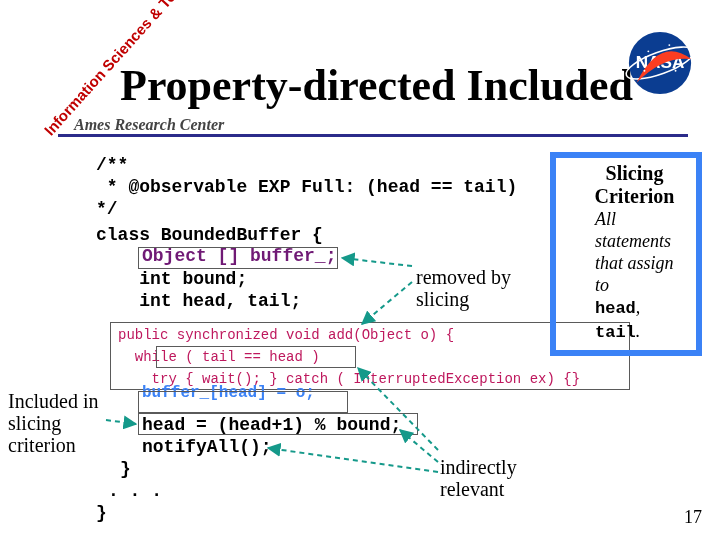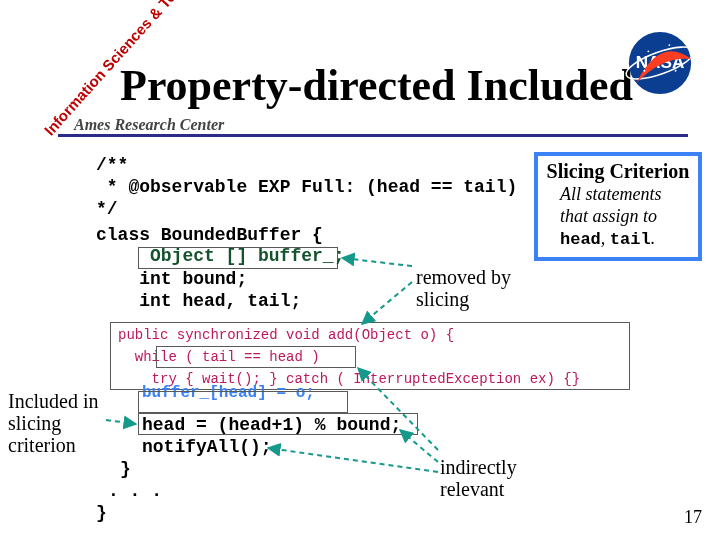--- a/index.html
+++ b/index.html
@@ -61,35 +61,35 @@
     white-space: pre;
     line-height: 22px;
   }
   .c1 { top: 154px; left: 96px; }
   .c2 { top: 224px; left: 96px; width: 280px; }
   .removed-box1 {
     position: absolute; top: 247px; left: 138px;
     width: 200px; height: 22px;
     border: 1px solid #5a5a5a; pointer-events: none;
   }
-  .removed-text1 { position: absolute; top: 246px; left: 142px; font-family:"Courier New",monospace; font-size:18px; font-weight:bold; color:#14532d; white-space:pre;margin-left:8px; }
+  .removed-text1 { position: absolute; top: 246px; left: 142px; font-family:"Courier New",monospace; font-size:18px; font-weight:bold; color:#701a75; white-space:pre; }
   .add-box {
     position: absolute; top: 322px; left: 110px;
     width: 520px; height: 68px;
     border: 1px solid #5a5a5a; pointer-events:none;
   }
   .add-text { position:absolute; top: 324px; left: 118px; font-family:"Courier New",monospace; font-size:14px; font-weight:normal; color:#be185d; white-space:pre; line-height:22px; }
   .add-inner-box { position:absolute; top: 346px; left: 156px; width: 200px; height: 22px; border:1px solid #5a5a5a; }
 
   .crit-box {
     position: absolute;
     top: 152px; right: 18px;
-    width: 168px;
-    border: 4px solid #3b82f6;
-    padding: 4px 8px 6px 8px;
+    width: 152px;
+    border: 6px solid #3b82f6;
+    padding: 4px 8px 6px 25px;
   }
   .crit-title { font-family:"Times New Roman",serif; font-weight:bold; font-size:20px; text-align:center; }
   .crit-body { font-family:"Times New Roman",serif; font-style:italic; font-size:18px; line-height:22px; padding-left:14px; }
   .crit-body b { font-weight:bold; font-family:"Courier New",monospace; font-style:normal; font-size:17px; }
   .label { position:absolute; font-family:"Times New Roman",serif; font-size:20px; color:#000; line-height:22px; }
   .lbl-removed { top: 256px; left: 416px; margin-top: 10px; }
   .lbl-indirect { top: 456px; left: 440px; }
   .lbl-included { top: 390px; left: 8px; width: 110px; }
   .pagenum { position:absolute; bottom: 12px; right: 18px; font-family:"Times New Roman",serif; font-size:18px; }
   svg.arrows { position:absolute; top:0; left:0; width:720px; height:540px; pointer-events:none; }

